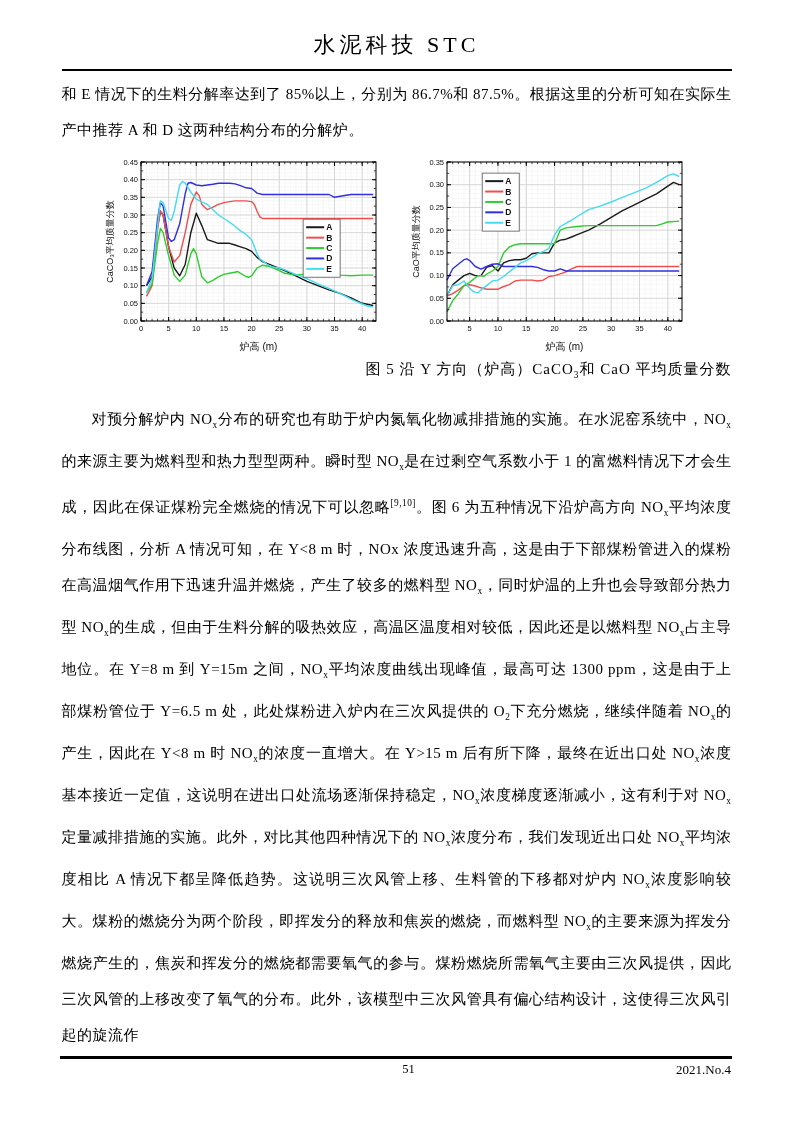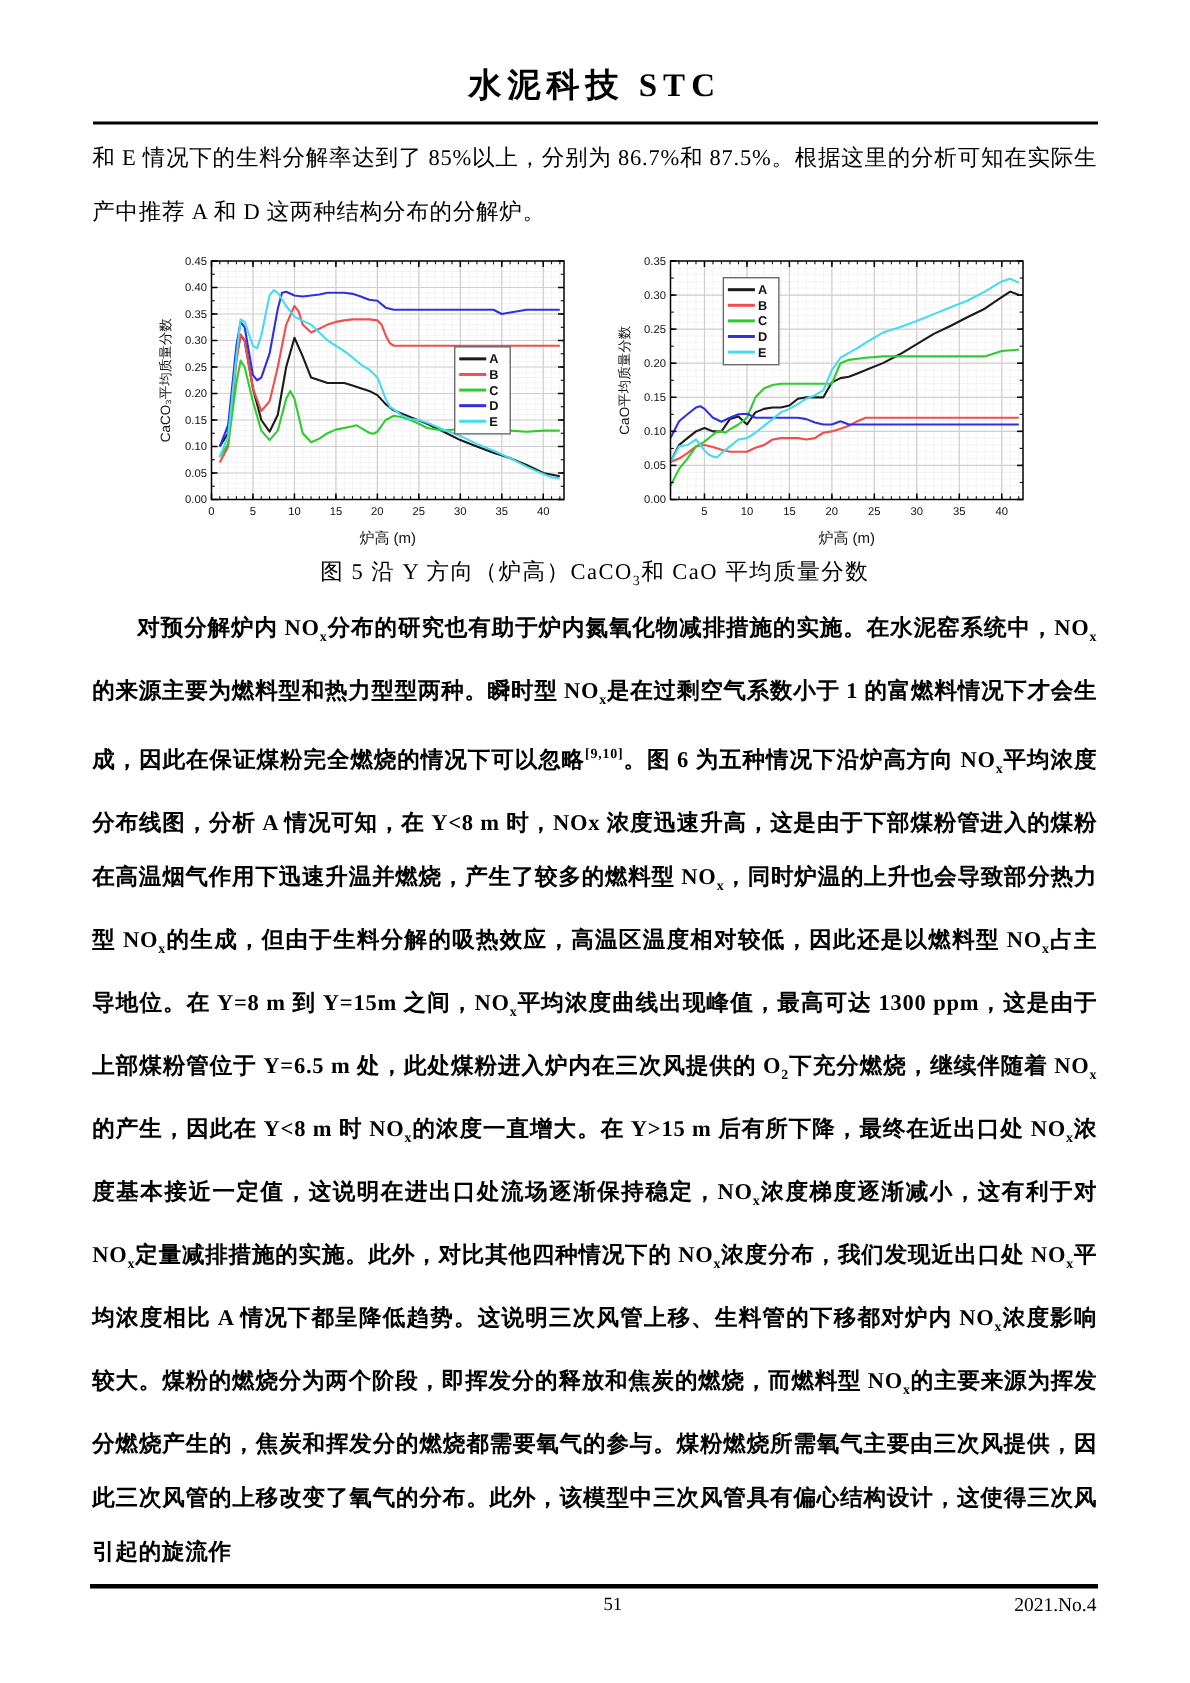--- a/index.html
+++ b/index.html
@@ -1,36 +1,36 @@
 <!DOCTYPE html>
 <html><head>
 <meta charset="utf-8">
 <style>
   html,body { margin:0; padding:0; background:#ffffff; }
   .page {
     position:relative; width:793px; height:1122px; background:#fff;
     font-family:"Liberation Serif","DejaVu Serif",serif; color:#000; overflow:hidden;
   }
   .header-title {
-    text-align:center; padding-top:42px; font-size:22px; font-weight:bold;
+    text-align:center; padding-top:30px; font-size:22px; font-weight:normal;
     letter-spacing:4px;
   }
   .header-rule { width:670px; margin:9px auto 0; border-top:2px solid #000; height:0; }
   .content { width:670px; margin:0 auto; }
   .para {
     font-size:15px; line-height:36px; text-align:justify; letter-spacing:0.5px;
     margin:0;
   }
   .para-first { margin-top:5px; }
-  .para-body { text-indent:2em; margin-top:8px;font-weight:bold; }
+  .para-body { text-indent:2em; margin-top:21px; }
   sub { font-size:0.62em; }
   sup { font-size:0.62em; }
   .figure-row { display:flex; justify-content:center; gap:26px; margin-top:7px; }
   .chart { width:280px; height:200px; }
-  .figure-caption { text-align:center; font-size:15px; margin-top:5px; letter-spacing:1px; }
+  .figure-caption { text-align:right; font-size:15px; margin-top:5px; letter-spacing:1px; }
   .footer-rule { position:absolute; left:60px; width:672px; top:1056px; border-top:3px solid #000; height:0; }
   .footer-page { position:absolute; top:1062px; left:12px; width:100%; text-align:center; font-size:12.5px; }
   .footer-issue { position:absolute; top:1062px; right:62px; font-size:13px; }
 </style>
 </head>
 <body>
 
 <div class="page">
   <div class="header-title">水泥科技 STC</div>
   <div class="header-rule"></div>

